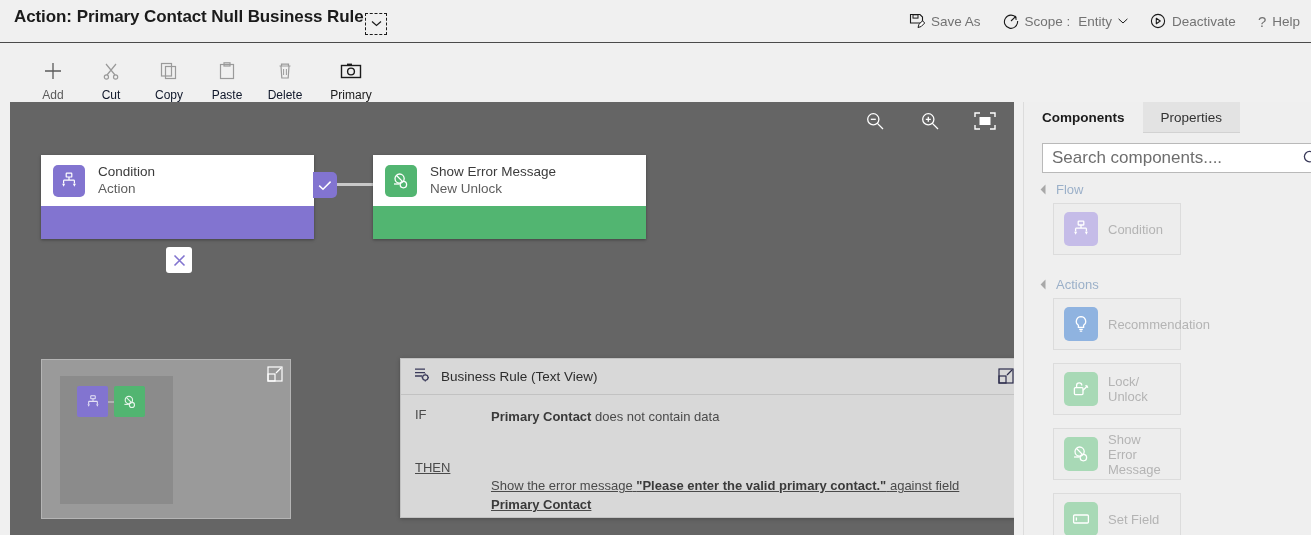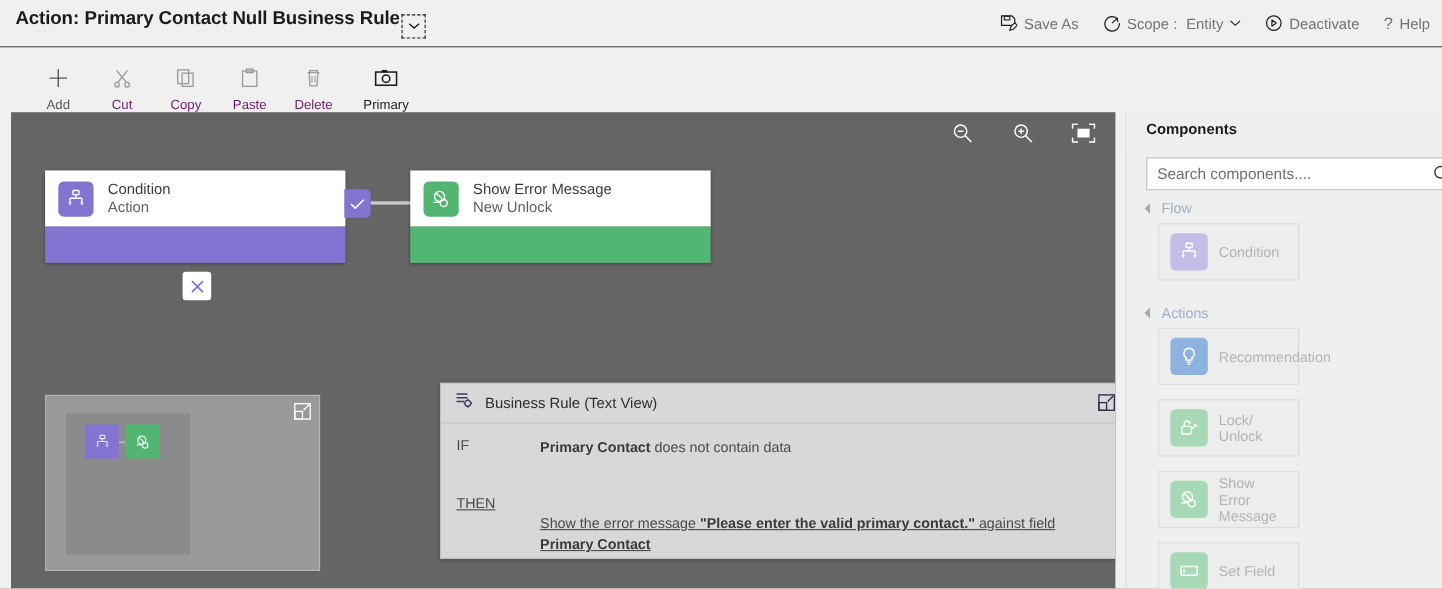--- a/index.html
+++ b/index.html
@@ -47,21 +47,21 @@
     display: flex; align-items: flex-end; padding-left: 24px;
   }
   .rb {
     width: 58px; padding-top: 6px;
     display: flex; flex-direction: column; align-items: center; gap: 4px;
     color: #5a5a5a; cursor: default;
   }
   .rb .glyph { height: 26px; display: flex; align-items: center; justify-content: center; }
   .rb .cap { font-size: 12px; }
   .rb.active { color: #1b1b1b; }
-  .rb.dim { color: #701a75; }
+  .rb.dim { color: #0f172a; }
   .rb.wide { width: 74px; }
 
   
   .canvas {
     position: absolute; left: 10px; top: 102px;
     width: 1004px; height: 433px;
     background: #656565;
     overflow: hidden;
   }
   .zoom-tools {
@@ -119,21 +119,21 @@
   }
   .mm-node { position: absolute; width: 31px; height: 31px; border-radius: 2px;
              display: flex; align-items: center; justify-content: center; }
   .mm-cond { left: 17px; top: 10px; background: #8274d0; }
   .mm-act  { left: 54px; top: 10px; background: #52b571; }
   .mm-link { position: absolute; left: 48px; top: 25px; width: 6px; height: 2px; background: #b0b0b0; }
   .mm-expand { position: absolute; right: 7px; top: 6px; width: 16px; height: 16px; cursor: default; }
 
   
   .textview {
-    position: absolute; left: 390px; top: 246px;
+    position: absolute; left: 390px; top: 256px;
     width: 624px; height: 160px;
     background: #d8d8d8; border: 1px solid #c2c2c2;
     box-shadow: 0 1px 4px rgba(0,0,0,.25);
   }
   .tv-head {
     height: 36px; border-bottom: 1px solid #c2c2c2;
     display: flex; align-items: center; padding-left: 12px; gap: 10px;
     position: relative;
   }
   .tv-title { font-size: 13.5px; color: #2d2d2d; }
@@ -165,21 +165,21 @@
     background: #efefef; font-weight: 700; color: #1b1b1b;
     border-bottom: 1px solid transparent;
   }
   .search-wrap { padding: 10px 12px 0 18px; }
   .search {
     position: relative; height: 30px; background: #fff; border: 1px solid #b9b9b9;
     display: flex; align-items: center;
   }
   .search input {
     border: 0; outline: 0; flex: 1; height: 28px; padding-left: 9px;
-    font-size: 14px; color: #333; background: transparent;
+    font-size: 17px; color: #333; background: transparent;
     font-family: "Liberation Sans", sans-serif;
   }
   .search input::placeholder { color: #6e6e6e; }
   .search .mag { width: 30px; display: flex; align-items: center; justify-content: center; }
   .group-head {
     display: flex; align-items: center; gap: 7px;
     padding: 9px 0 6px 18px; font-size: 13px; color: #9bb0c9;
     cursor: default;
   }
   .tri { width: 0; height: 0; border-left: 7px solid #a8a8a8; border-bottom: 7px solid transparent; transform: rotate(-45deg); }
@@ -457,20 +457,23 @@
       </div>
     </div>
 
   </div>
 
   <div class="rpanel">
     <div class="tabs">
       <div class="tab active">
         <span>Components</span>
       </div>
+      <div class="tab">
+        <span>Properties</span>
+      </div>
     </div>
 
     <div class="search-wrap">
       <div class="search">
         <input type="text" placeholder="Search components...." style="">
         <span class="mag">
           <svg width="18" height="18" viewBox="0 0 18 18">
             <circle cx="7.6" cy="7.6" r="5.2" fill="none" stroke="#3a3a5a" stroke-width="1.3"></circle>
             <path d="M11.4 11.4L16.4 16.4" stroke="#3a3a5a" stroke-width="1.3"></path>
           </svg>

